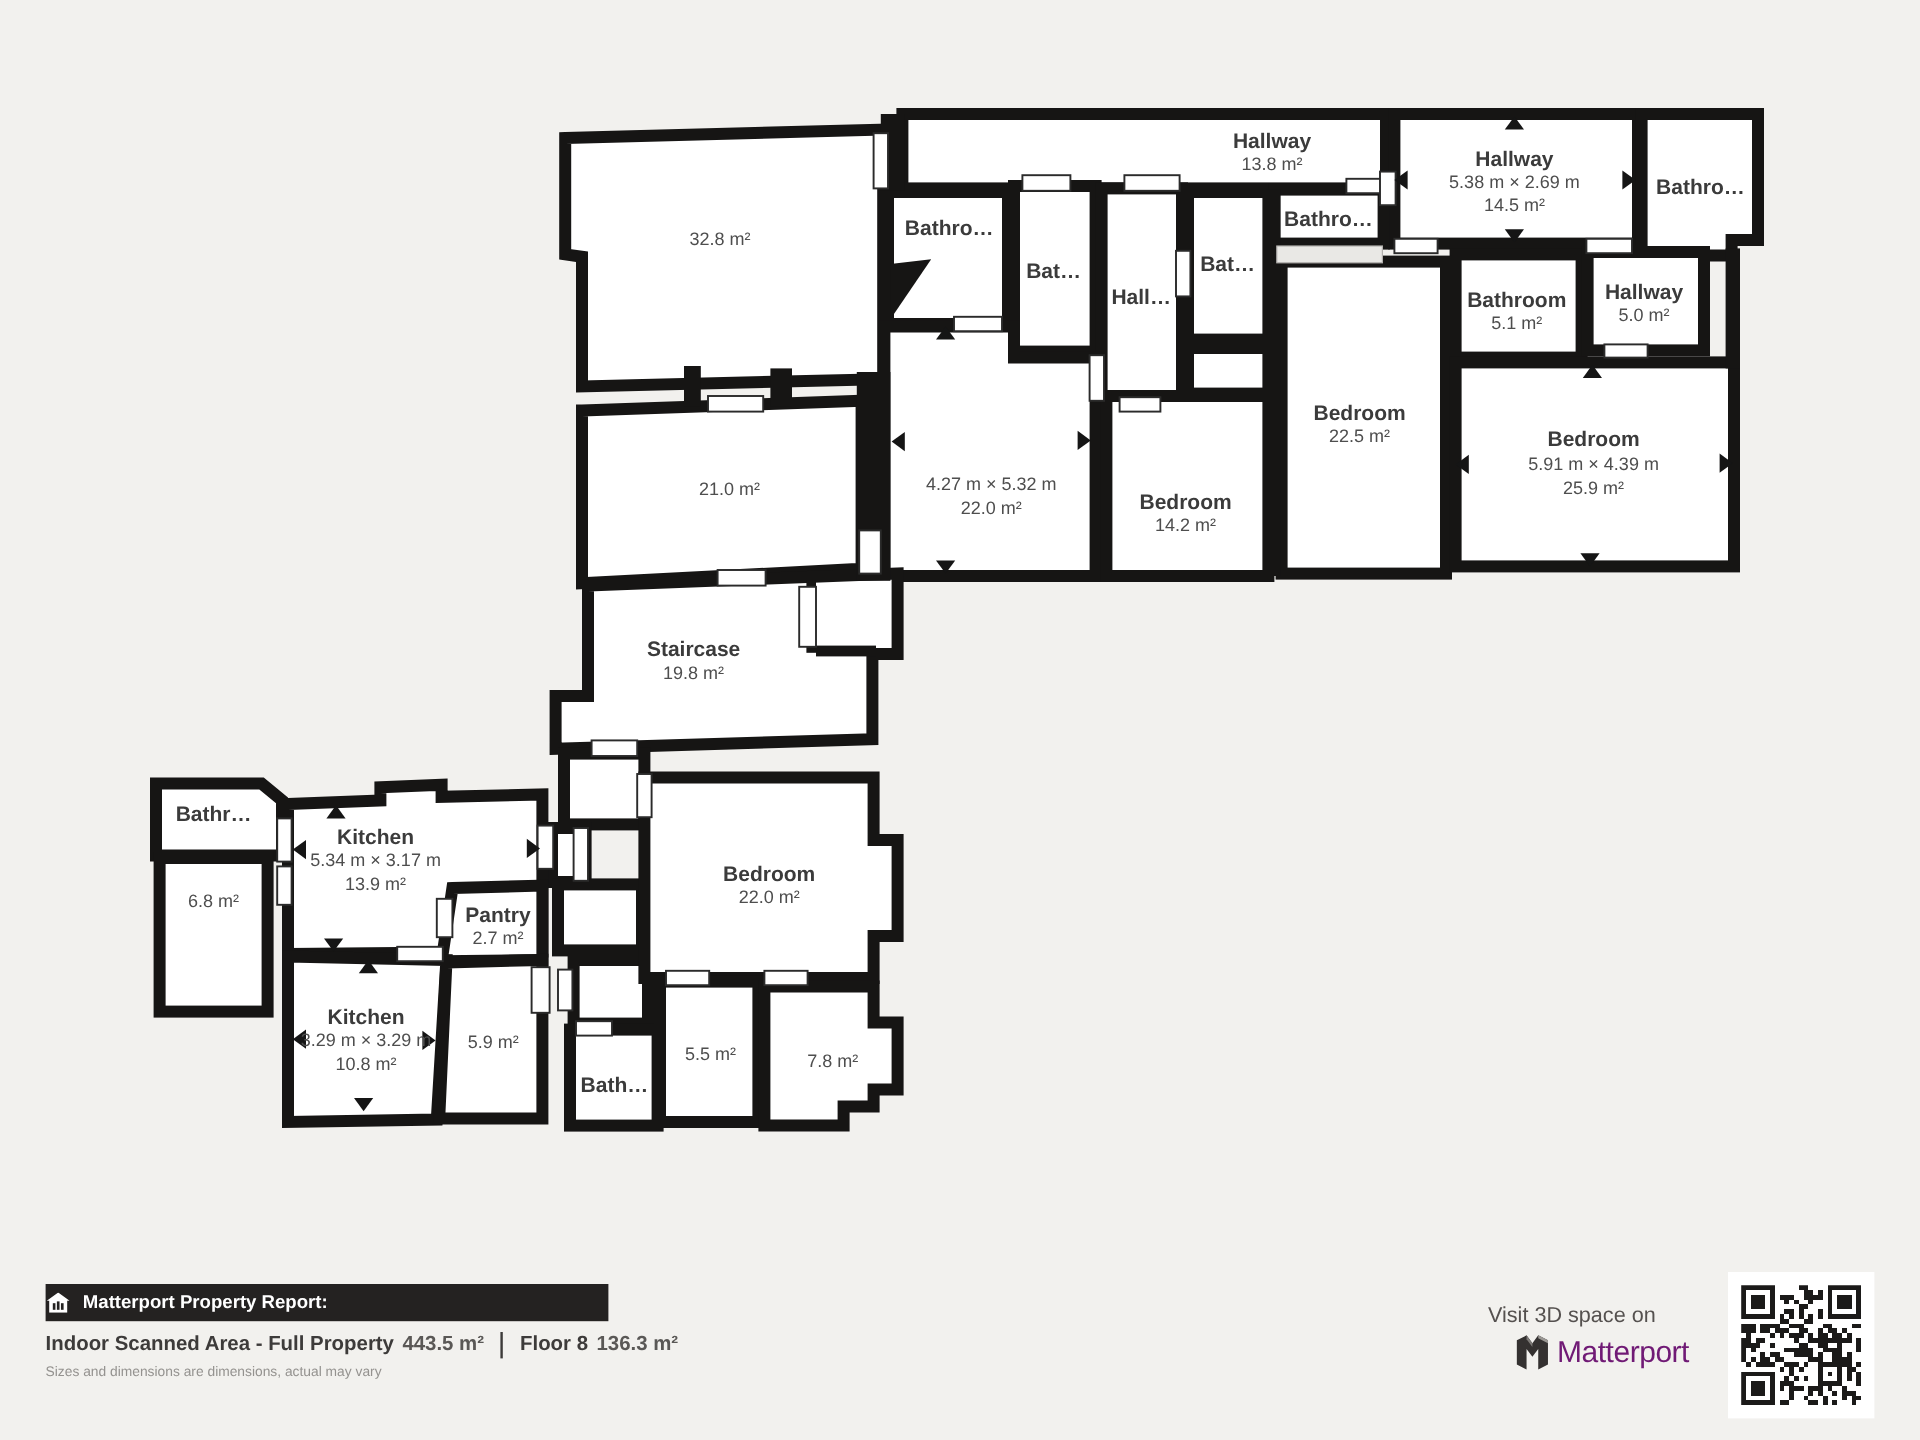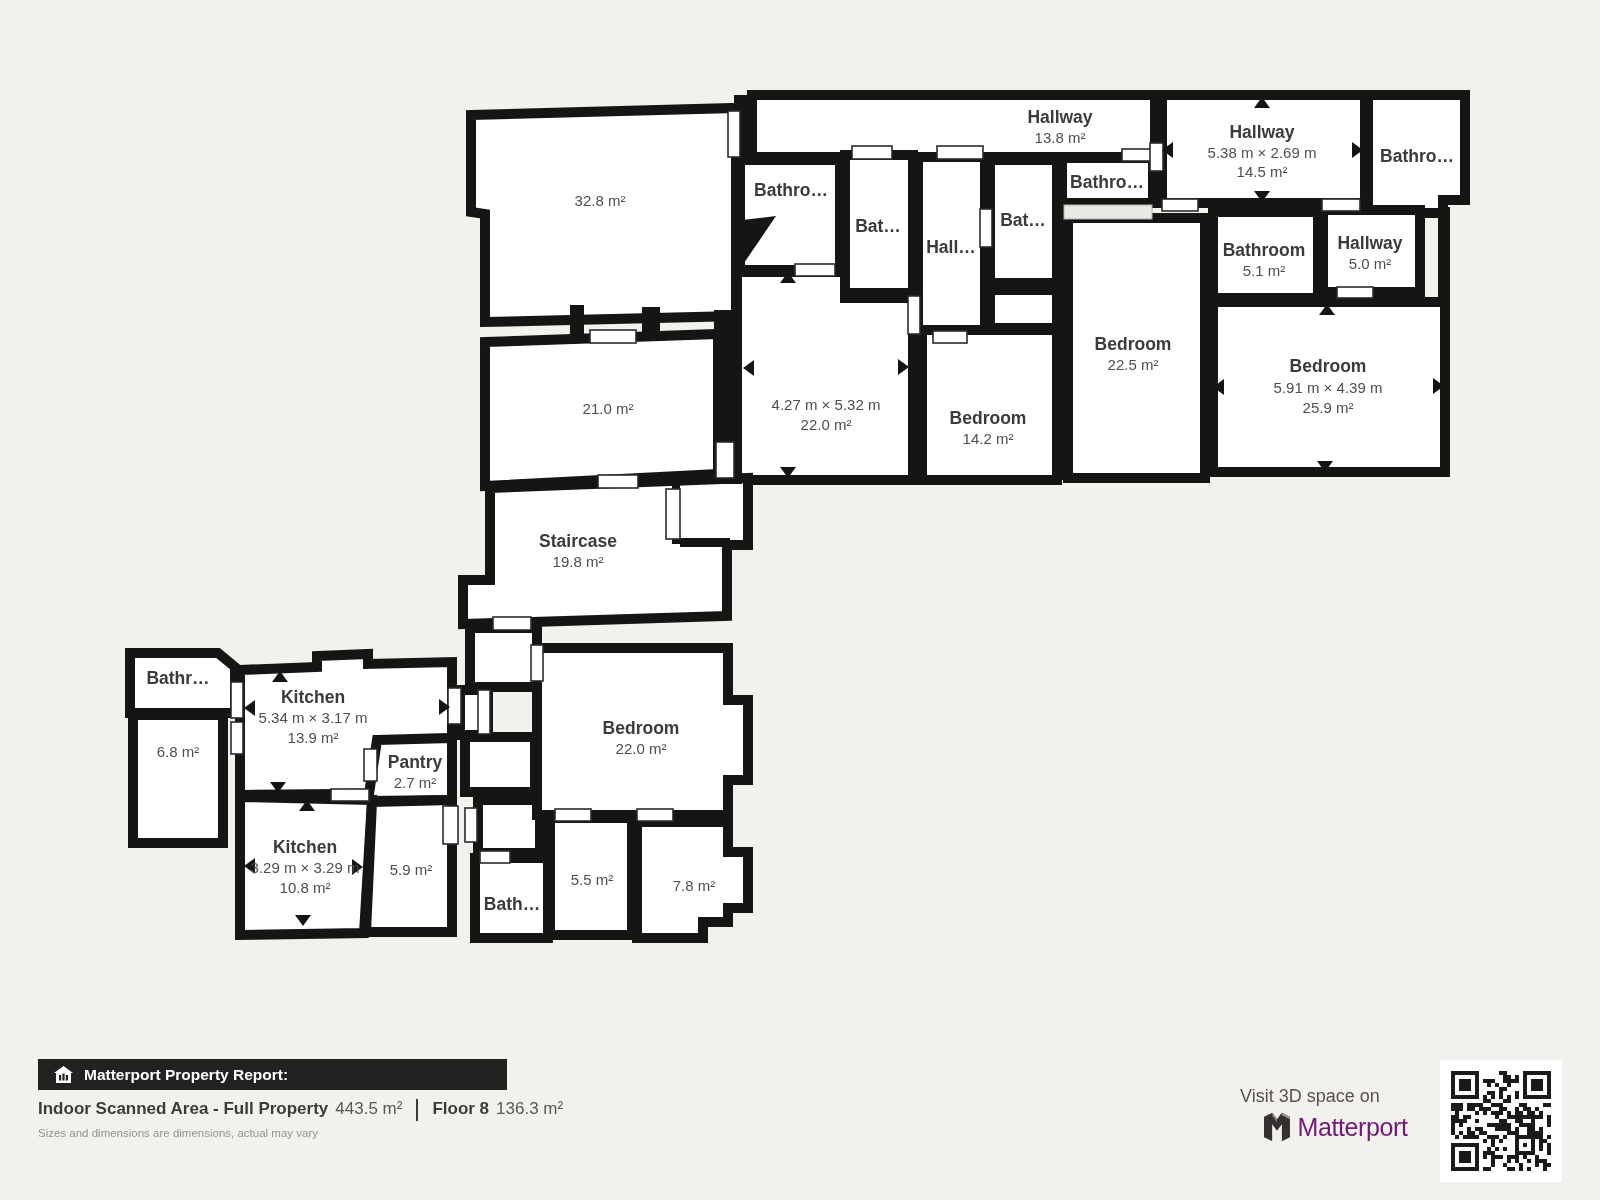--- a/index.html
+++ b/index.html
@@ -8,27 +8,27 @@
     background:#f2f1ee;
     font-family:"Liberation Sans",sans-serif;
   }
   .plan{position:absolute;top:0;left:0}
   .plan text{font-family:"Liberation Sans",sans-serif;text-anchor:middle;dominant-baseline:central}
   .rname{font-weight:bold;font-size:17.5px;fill:#3b3b3b}
   .rval{font-size:15px;fill:#4e4e4e}
   .footer{position:absolute;left:38px;top:1059px;width:700px}
   .badge{
     width:469px;height:31px;background:#242221;color:#fff;
-    display:flex;align-items:center;gap:11px;padding-left:16px;box-sizing:border-box;
-    font-size:15.5px;font-weight:bold;
+    display:flex;align-items:center;gap:11px;padding-left:1px;box-sizing:border-box;
+    font-size:15.5px;font-weight:bold;margin-top:11px;
   }
   .title{margin-top:11px;font-size:22px;font-weight:bold;color:#3d3b3a;letter-spacing:.2px}
   .stats{margin-top:9px;display:flex;align-items:flex-start;font-size:17px;color:#3d3b3a}
   .stats .b{font-weight:bold}
-  .stats .v{font-weight:normal;color:#5a5856;margin-left:7px}
+  .stats .v{font-weight:bold;color:#5a5856;margin-left:7px}
   .stats .sep{width:2px;height:22px;background:#3d3b3a;margin:0 14px}
   .fine{margin-top:6px;font-size:11.5px;color:#94928f}
   .cta{position:absolute;left:1240px;top:1086px;width:190px;text-align:left}
   .visit{font-size:18px;color:#55514f}
   .brandrow{margin-top:5px;display:flex;align-items:center;justify-content:center;gap:7px}
   .brandword{font-size:25px;font-weight:normal;color:#701a75;letter-spacing:-0.4px}
   .qrcard{position:absolute;left:1440px;top:1060px;width:122px;height:122px;background:#ffffff}
   .qrcard svg{position:absolute;left:11px;top:11px}
 </style>
 </head>

